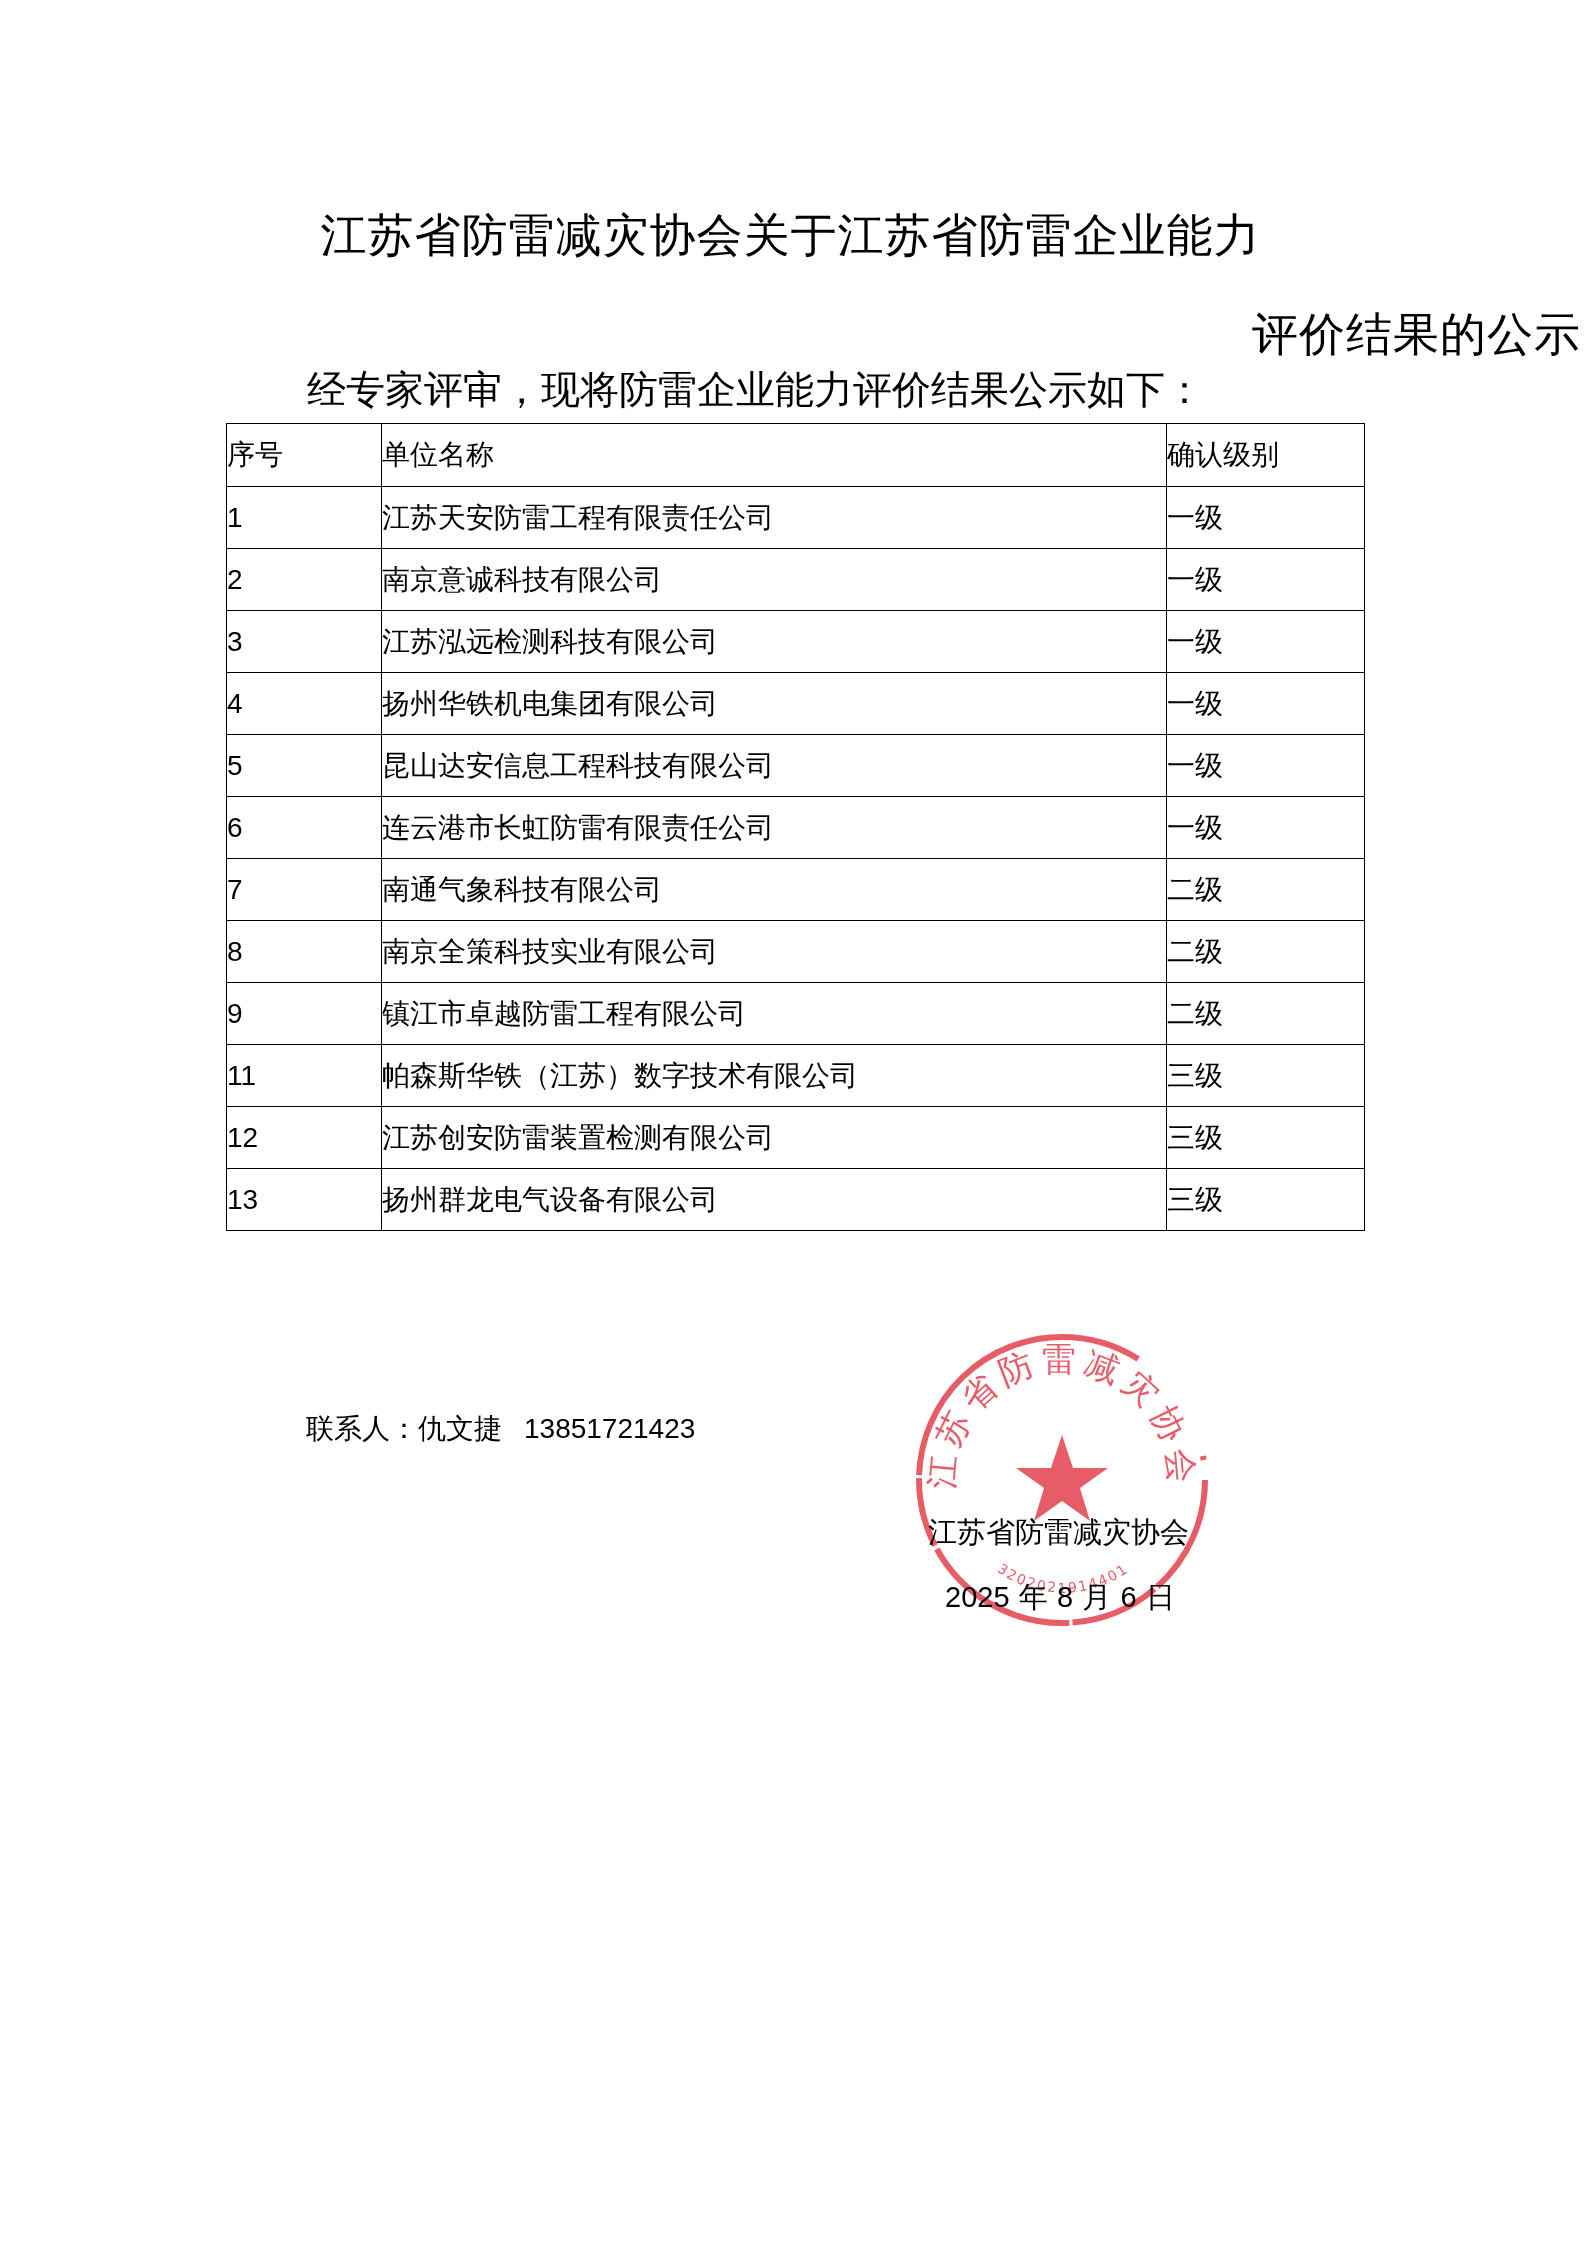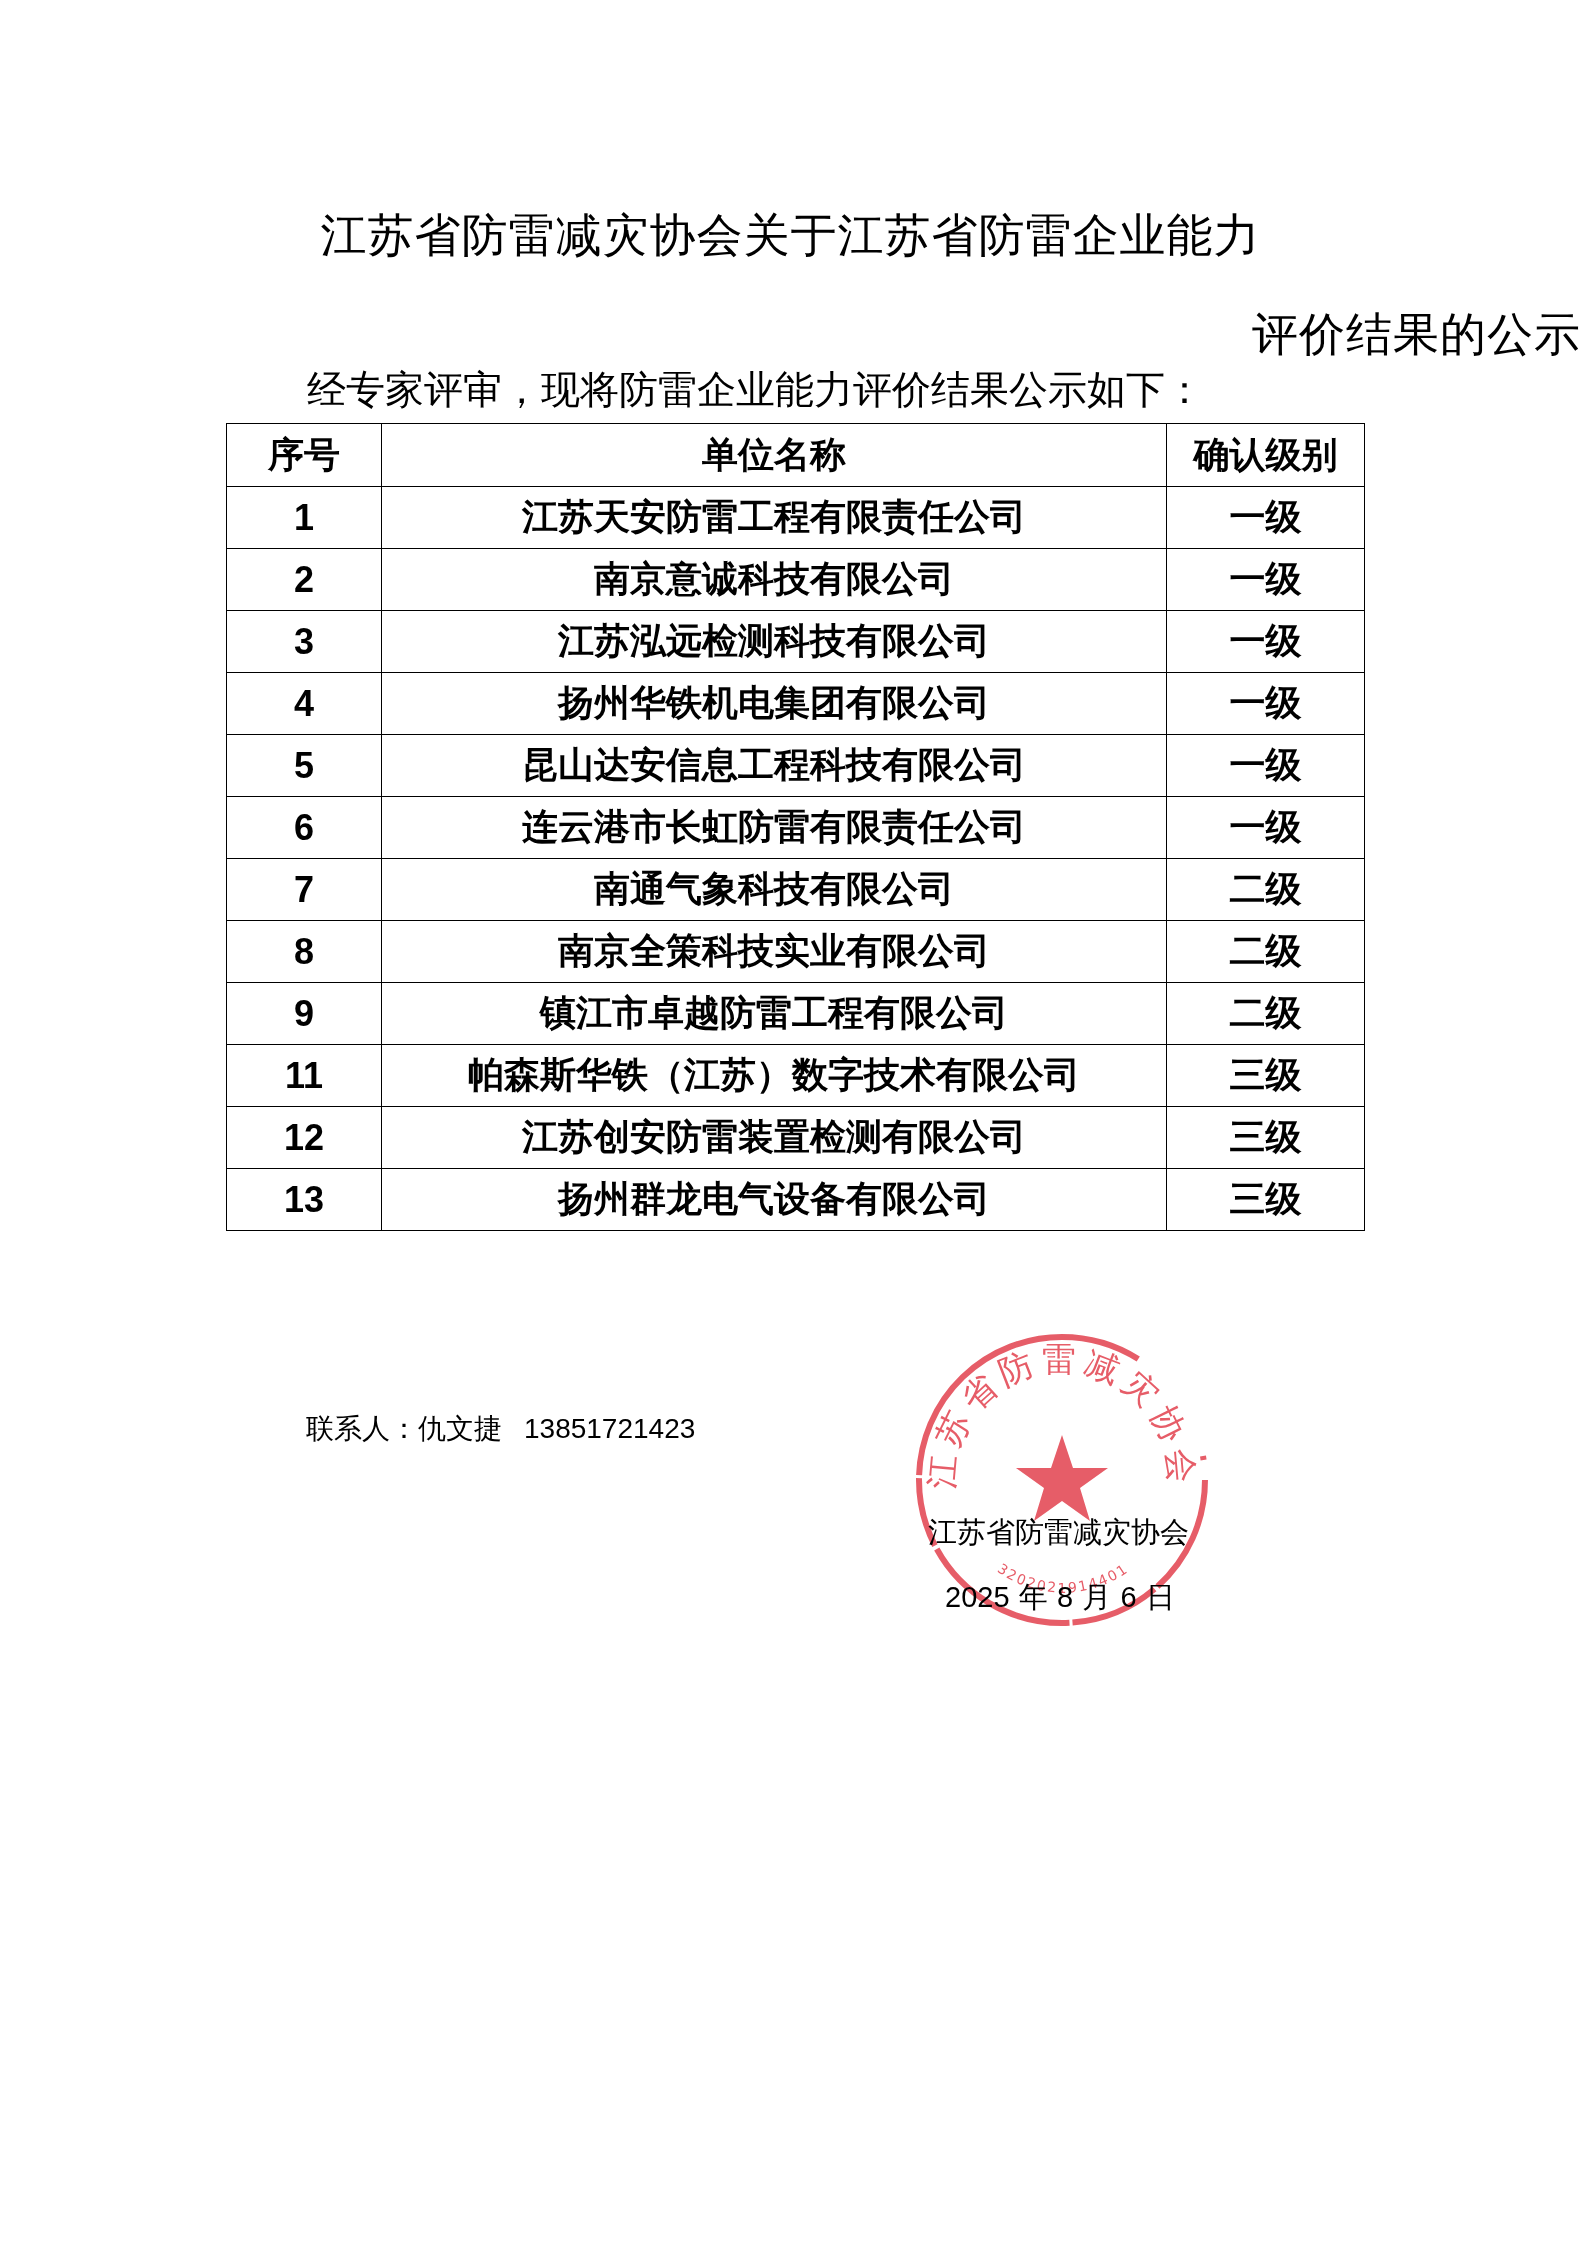--- a/index.html
+++ b/index.html
@@ -40,24 +40,24 @@
       top: 423px;
       width: 1138px;
       border-collapse: collapse;
       table-layout: fixed;
     }
     table.result-table th,
     table.result-table td {
       border: 1.5px solid #000;
       height: 61px;
       padding: 0;
-      text-align: center;
+      text-align: left;
       vertical-align: middle;
-      font-size: 36px;
-      font-weight: bold;
+      font-size: 28px;
+      font-weight: normal;
     }
     table.result-table th { height: 62px; }
     col.c-no { width: 155px; }
     col.c-name { width: 785px; }
     col.c-level { width: 198px; }
     .num { font-family: "Liberation Sans", sans-serif; font-size: 27px; }
     .contact {
       position: absolute;
       left: 306px;
       top: 1389px;

